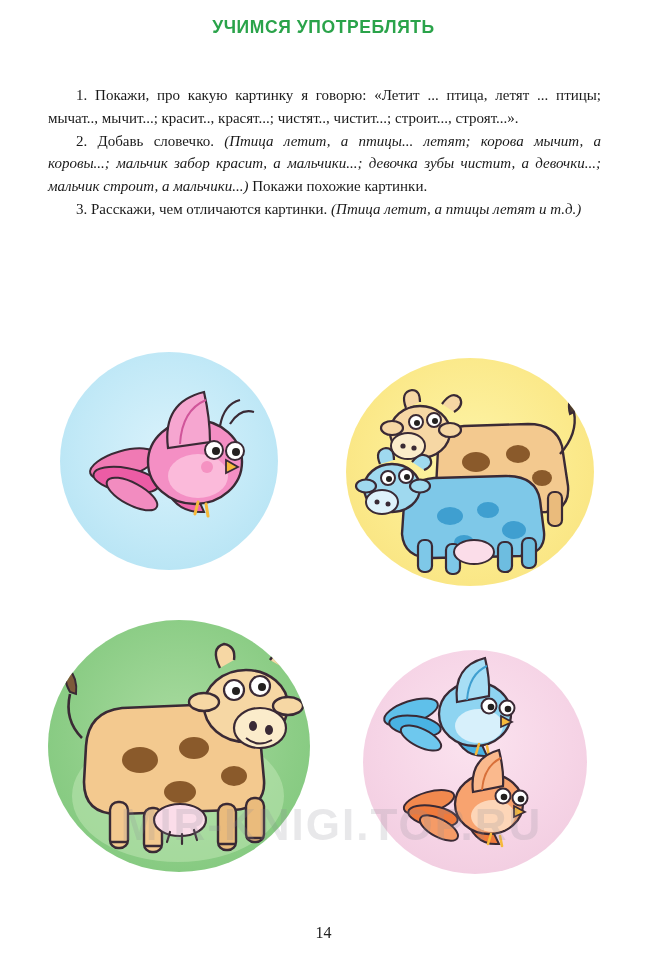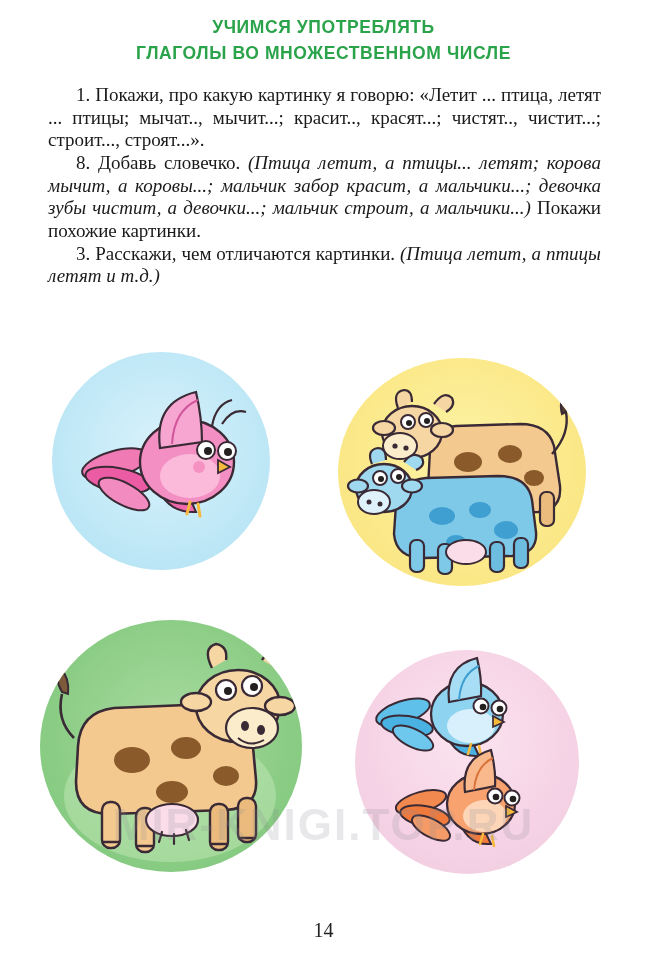--- a/index.html
+++ b/index.html
@@ -38,37 +38,37 @@
     color: #2aa34a;
     line-height: 26px;
   }
 
   
   .body-text {
     position: absolute;
     top: 84px;
     left: 48px;
     width: 553px;
-    font-size: 19px;
+    font-size: 15px;
     line-height: 22.5px;
     text-align: justify;
   }
   .para {
     margin: 0 0 0.5px 0;
     text-indent: 28px;
   }
   .it {
     font-style: italic;
     margin-top: 24px;
   }
 
   
   .art {
     position: absolute;
-    left: 0;
+    left: 8px;
     top: 330px;
     width: 513px;
     height: 580px;
   }
 
   .circle {
     position: absolute;
     border-radius: 50%;
     overflow: hidden;
   }
@@ -125,37 +125,36 @@
     white-space: nowrap;
   }
 
   
   .page-number {
     position: absolute;
     bottom: 18px;
     left: 0;
     width: 647px;
     text-align: center;
-    font-size: 20px;
+    font-size: 16px;
     color: #222;
   }
 </style>
 </head>
 <body>
 
 <div class="page">
 
   <div class="title-block">
     <div class="title-line">УЧИМСЯ УПОТРЕБЛЯТЬ</div>
-    <div class="title-line">ГЛАГОЛЫ ВО МНОЖЕСТВЕННОМ ЧИСЛЕ</div>
   </div>
 
   <div class="body-text">
     <p class="para">1. Покажи, про какую картинку я говорю: «Летит ... птица, летят ... птицы; мычат.., мычит...; красит.., красят...; чистят.., чистит...; строит..., строят...».</p>
-    <p class="para"><span>8. Добавь словечко. </span><span class="it">(Птица летит, а птицы... летят; корова мычит, а коровы...; мальчик забор красит, а мальчики...; девочка зубы чистит, а девочки...; мальчик строит, а мальчики...)</span><span> Покажи похожие картинки.</span></p>
+    <p class="para"><span>2. Добавь словечко. </span><span class="it">(Птица летит, а птицы... летят; корова мычит, а коровы...; мальчик забор красит, а мальчики...; девочка зубы чистит, а девочки...; мальчик строит, а мальчики...)</span><span> Покажи похожие картинки.</span></p>
     <p class="para"><span>3. Расскажи, чем отличаются картинки. </span><span class="it">(Птица летит, а птицы летят и т.д.)</span></p>
   </div>
 
   <div class="art">
 
     <div class="circle c1">
       <svg class="artsvg" viewBox="0 0 218 218">
 
         <g>
           <ellipse cx="63" cy="112" rx="34" ry="13" fill="#f07ab4" stroke="#3a2a35" stroke-width="2" transform="rotate(-16 63 112)"></ellipse>

